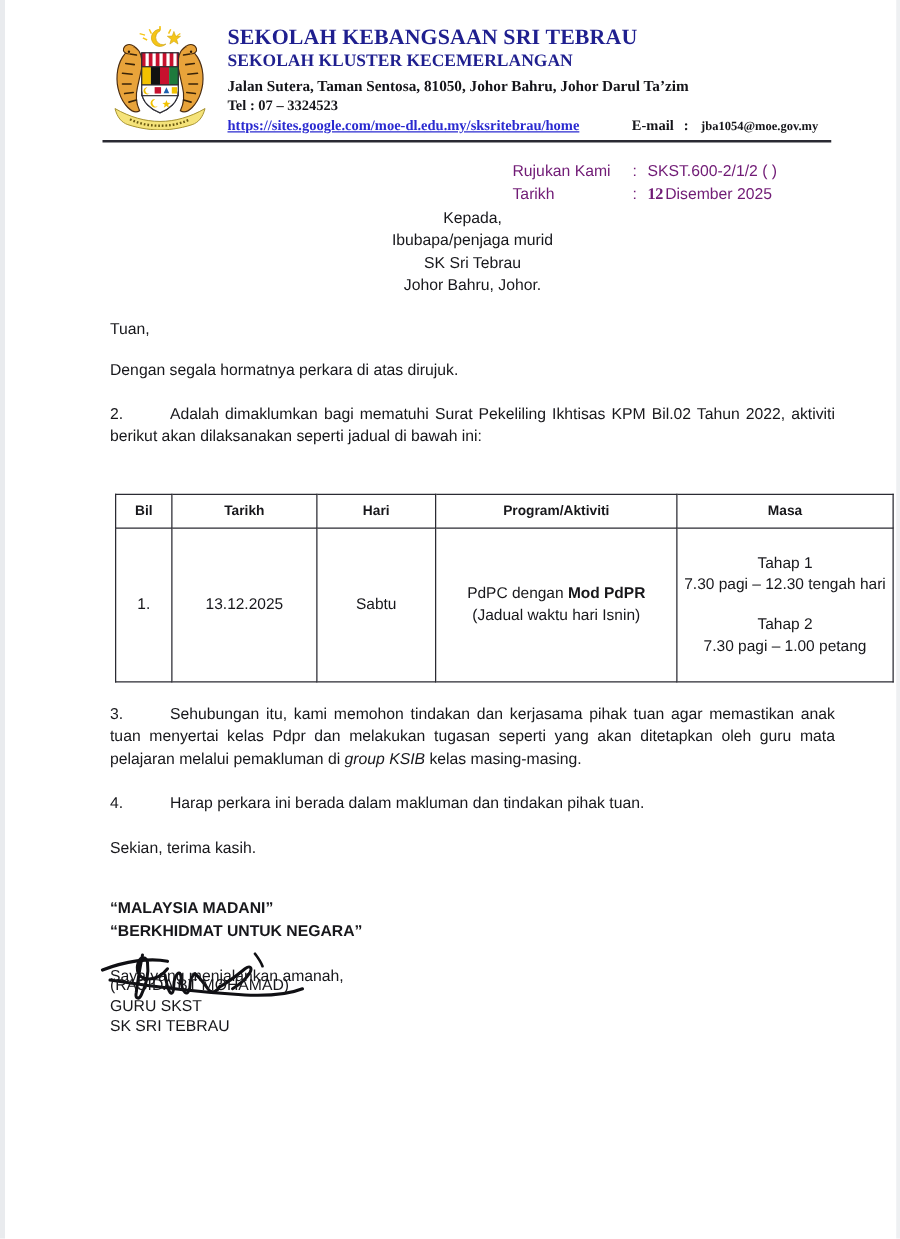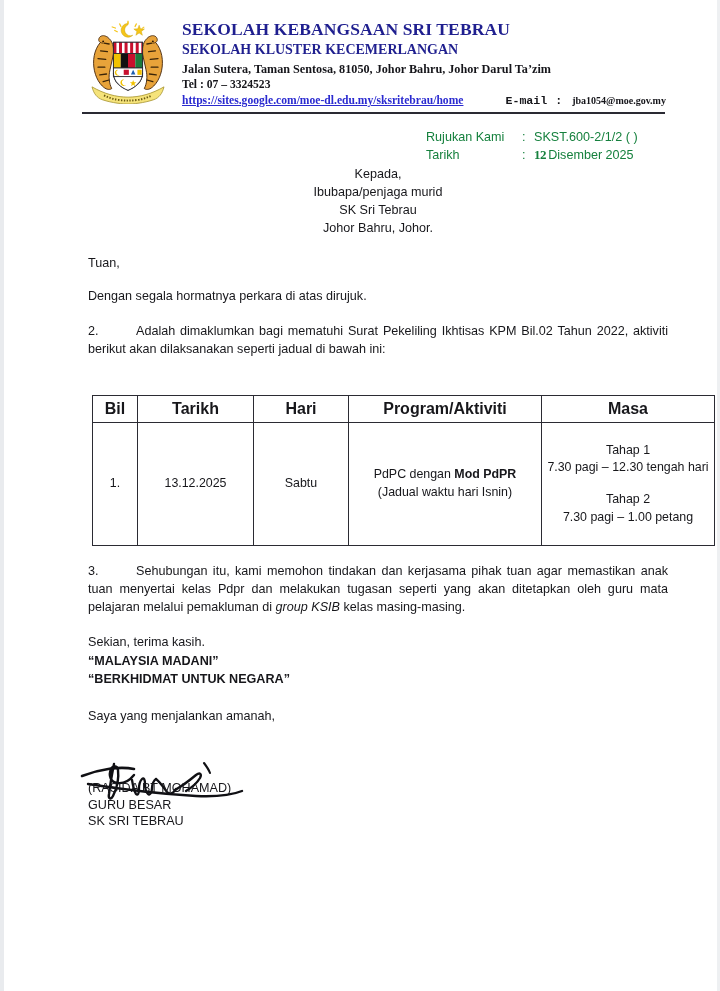--- a/index.html
+++ b/index.html
@@ -94,21 +94,21 @@
     white-space: nowrap;
   }
   .website {
     font-family: "Liberation Serif", serif;
     font-weight: bold;
     font-size: 11.6px;
     color: #2a2ad0;
     text-decoration: underline;
   }
   .email-label {
-    font-family: Liberation Mono, monospace;
+    font-family: Liberation Serif, serif;
     font-weight: bold;
     font-size: 11.6px;
     color: #15151a;
     margin-left: 42px;
     text-align: center;
   }
   .email-val {
     font-family: "Liberation Serif", serif;
     font-weight: bold;
     font-size: 10px;
@@ -119,24 +119,24 @@
     position: absolute;
     left: 78px; top: 112px;
     width: 583px;
     height: 0;
     border-top: 2.5px solid #2a2a33;
   }
 
   
   .refblock {
     position: absolute;
-    left: 422px; top: 128px;
+    left: 406px; top: 128px;
     font-size: 12.6px;
     line-height: 1.45;
-    color: #15803d;
+    color: #701a75;
   }
   .ref-row { display: flex; }
   .ref-key { width: 96px; }
   .ref-colon { width: 12px; }
   .ref-val { white-space: nowrap; }
   .handdate {
     font-family: "Liberation Serif", serif;
     font-weight: bold;
     font-size: 13px;
     letter-spacing: -0.4px;
@@ -186,39 +186,40 @@
     border: 1px solid #2b2b33;
     text-align: center;
     vertical-align: middle;
     font-size: 12.4px;
     color: #17171b;
     padding: 2px 4px;
   }
   table.sched th {
     font-weight: bold;
     height: 22px;
-    font-size: 16px;
+    font-size: 11px;
   }
   table.sched td { height: 118px; line-height: 1.42; }
   .col-bil   { width: 36px; }
   .col-tarikh{ width: 107px; }
   .col-hari  { width: 86px; }
   .col-prog  { width: 184px; }
   .col-masa  { width: 164px; }
   .masa-gap { height: 14px; }
 
   
   .closing {
     position: absolute;
     left: 84px; top: 560px;
     width: 580px;
     font-size: 12.6px;
     color: #17171b;
   }
   .slogan {
+    margin-top: 30px;
     font-weight: bold;
     font-size: 12.6px;
     line-height: 1.5;
   }
   .yours { margin-top: 20px; }
 
   
   .sigblock {
     position: absolute;
     left: 84px; top: 762px;
@@ -389,20 +390,23 @@
         </tr>
       </tbody>
     </table>
   </div>
 
   <div class="closing">
     <div class="para" style="margin-top:2px">
       <span class="para-num">3.</span><span>Sehubungan itu,  kami memohon tindakan dan kerjasama pihak tuan agar memastikan anak tuan menyertai kelas Pdpr dan melakukan tugasan seperti yang akan ditetapkan oleh guru  mata pelajaran melalui pemakluman di </span><span class="ital">group KSIB</span><span> kelas masing-masing.</span>
     </div>
 
+    <div class="para">
+      <span class="para-num">4.</span><span>Harap perkara ini berada dalam makluman dan tindakan pihak tuan.</span>
+    </div>
 
     <div class="para">Sekian, terima kasih.</div>
 
     <div class="slogan">
       <div>“MALAYSIA MADANI”</div>
       <div>“BERKHIDMAT UNTUK NEGARA”</div>
     </div>
 
     <div class="yours">Saya yang menjalankan amanah,</div>
   </div>
@@ -414,18 +418,18 @@
         <path d="M38 6 C36 16 34 28 33 36 C32 41 35 42 37 38 C41 30 43 20 42 12 C41 7 37 7 35 11 C32 18 35 24 41 25 C48 26 54 22 58 17" stroke-width="2.4"></path>
         <path d="M56 22 C57 28 58 33 60 36 C62 38 63 35 63 31 C63 27 64 23 66 21 C68 19 69 22 69 26 C69 30 70 34 72 36 C74 38 76 34 76 30 C76 26 78 22 80 21" stroke-width="2.3"></path>
         <path d="M80 21 C84 24 88 30 91 34 C94 37 98 35 100 31" stroke-width="2.3"></path>
         <path d="M99 32 C106 28 114 22 120 17 C124 14 126 16 124 20 C121 25 115 30 110 33" stroke-width="2.4"></path>
         <path d="M128 5 C131 9 133 12 134 15" stroke-width="2.1"></path>
         <path d="M12 26 C44 31 86 36 120 38 C142 39 156 37 166 33" stroke-width="2.4"></path>
       </g>
     </svg>
     <div class="sig-lines">
       <div>(RASIDA BT MOHAMAD)</div>
-      <div>GURU BESAR</div>
+      <div>GURU SKST</div>
       <div>SK SRI TEBRAU</div>
     </div>
   </div>
 
 </div>
 
 </body></html>

